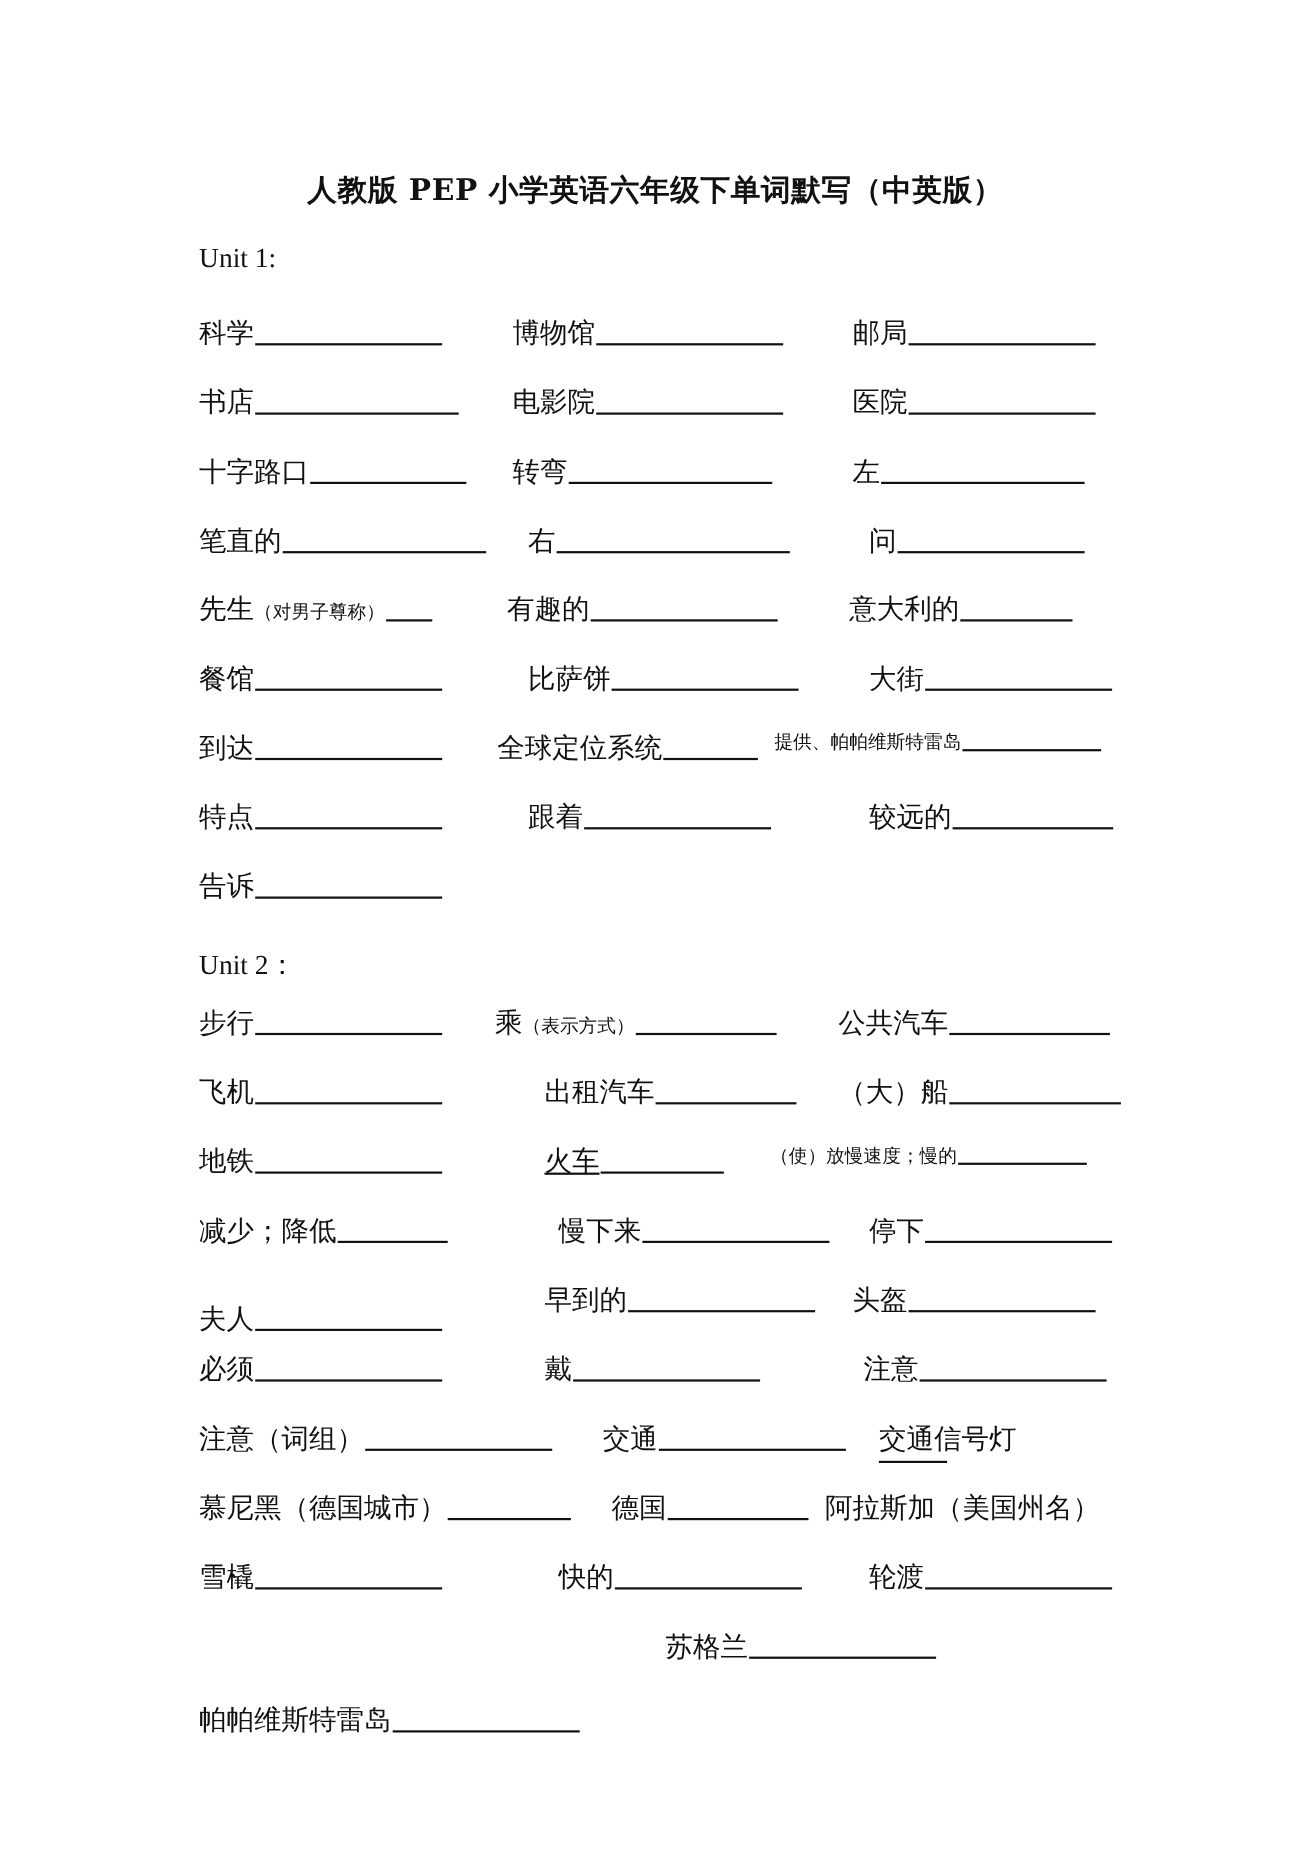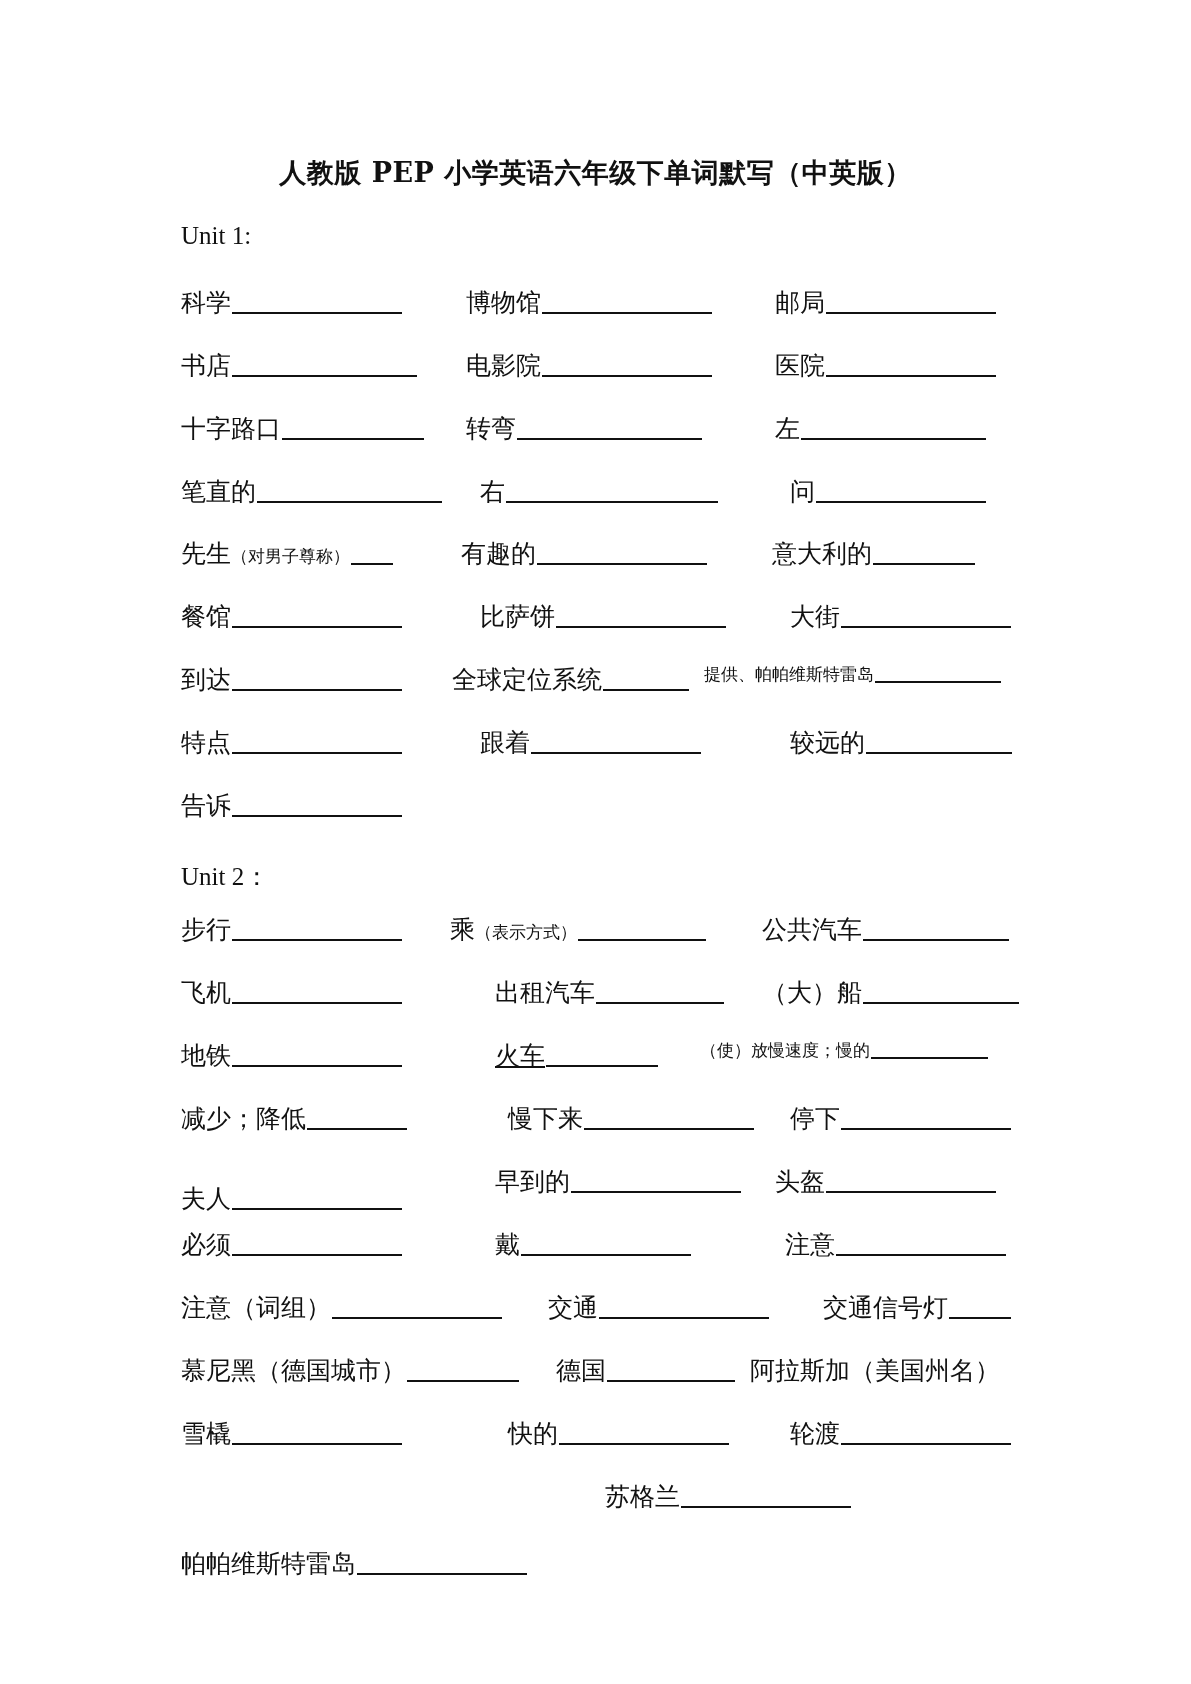--- a/index.html
+++ b/index.html
@@ -240,21 +240,21 @@
     <div class="item" style="left: 181px; top: 1291px;">
       <span>注意（词组）</span>
       <span class="small"></span>
       <span class="blank" style="width: 170px;"></span>
     </div>
     <div class="item" style="left: 548px; top: 1291px;">
       <span>交通</span>
       <span class="small"></span>
       <span class="blank" style="width: 170px;"></span>
     </div>
-    <div class="item" style="left: 823px; top: 1291px;">
+    <div class="item" style="left: 798px; top: 1291px; flex-direction: column;">
       <span>交通信号灯</span>
       <span class="small"></span>
       <span class="blank" style="width: 62px;"></span>
     </div>
     <div class="item" style="left: 181px; top: 1354px;">
       <span>慕尼黑（德国城市）</span>
       <span class="small"></span>
       <span class="blank" style="width: 112px;"></span>
     </div>
     <div class="item" style="left: 556px; top: 1354px;">

